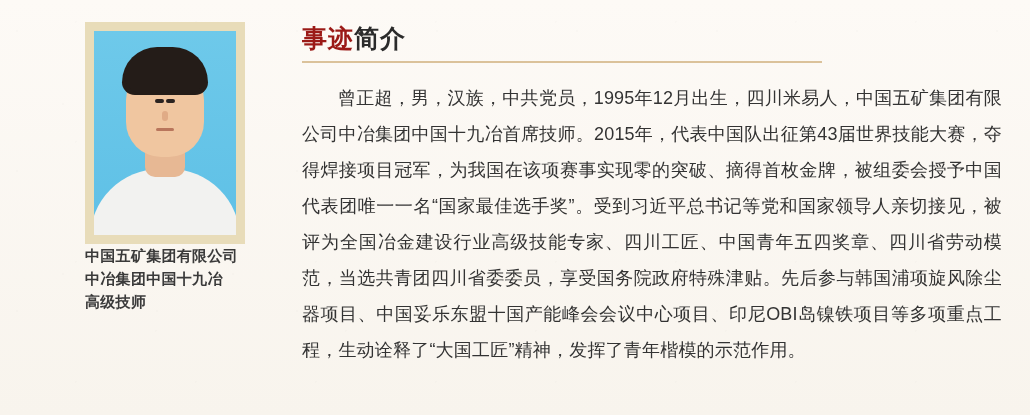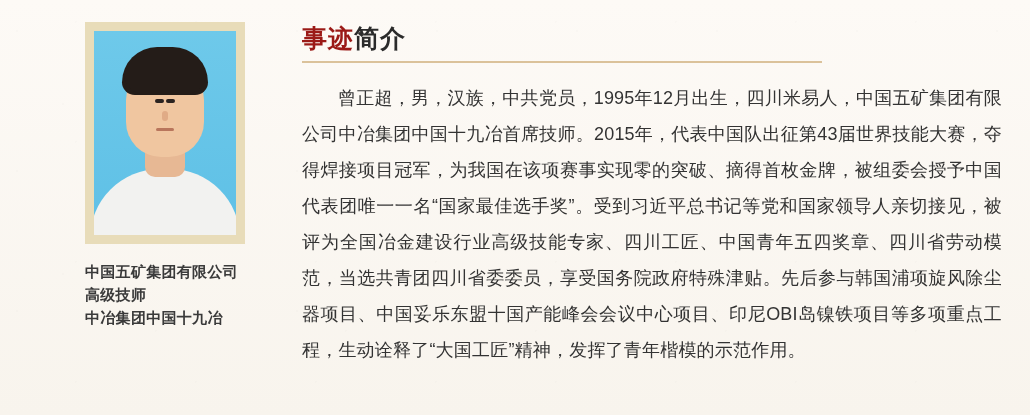--- a/index.html
+++ b/index.html
@@ -144,21 +144,21 @@
     position: absolute;
     width: 6px;
     height: 10px;
     background: #e0ab86;
     border-radius: 3px;
     bottom: 114px;
     left: 50%;
     transform: translateX(-50%);
   }
   .caption {
-    margin-top: 16px;
+    margin-top: 0;
     text-align: left;
     width: 160px;
     color: #3a3a3a;
     font-weight: bold;
     font-size: 15px;
     line-height: 23px;
     letter-spacing: 0.3px;
   }
   
   .content {
@@ -212,22 +212,22 @@
         <div class="mouth"></div>
         <div class="eye left"></div>
         <div class="eye right"></div>
         <div class="brow left"></div>
         <div class="brow right"></div>
         <div class="hair"></div>
       </div>
     </div>
     <div class="caption">
       <div>中国五矿集团有限公司</div>
+      <div>中冶集团中国十九冶</div>
       <div>高级技师</div>
-      <div>中冶集团中国十九冶</div>
     </div>
   </div>
 
   <div class="content">
     <h1 class="section-title"><span class="title-part-a">事迹</span><span class="title-part-b">简介</span></h1>
     <div class="title-rule"></div>
     <p class="body-text">曾正超，男，汉族，中共党员，1995年12月出生，四川米易人，中国五矿集团有限公司中冶集团中国十九冶首席技师。2015年，代表中国队出征第43届世界技能大赛，夺得焊接项目冠军，为我国在该项赛事实现零的突破、摘得首枚金牌，被组委会授予中国代表团唯一一名“国家最佳选手奖”。受到习近平总书记等党和国家领导人亲切接见，被评为全国冶金建设行业高级技能专家、四川工匠、中国青年五四奖章、四川省劳动模范，当选共青团四川省委委员，享受国务院政府特殊津贴。先后参与韩国浦项旋风除尘器项目、中国妥乐东盟十国产能峰会会议中心项目、印尼OBI岛镍铁项目等多项重点工程，生动诠释了“大国工匠”精神，发挥了青年楷模的示范作用。</p>
   </div>
 
 </div>

